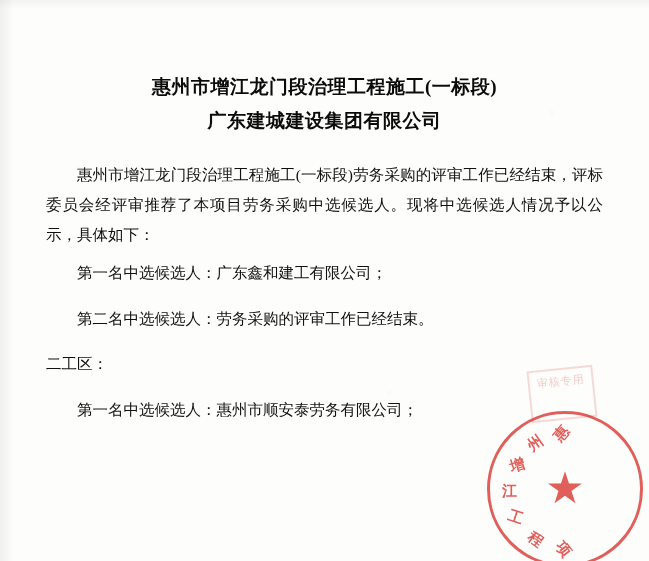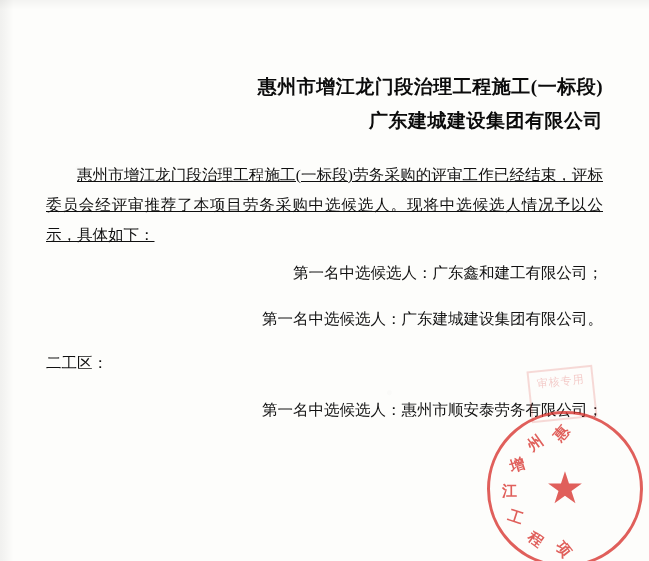--- a/index.html
+++ b/index.html
@@ -38,52 +38,48 @@
   .title-block {
     text-align: center;
     margin-top: 70px;
   }
   .title-line {
     font-size: 19px;
     font-weight: bold;
     letter-spacing: 0.5px;
     line-height: 34px;
     color: #0b0b0b;
-    text-align: right;
   }
   .body-block {
     margin-top: 22px;
   }
   p.para {
     margin: 0;
     font-size: 15.5px;
     line-height: 30px;
     text-align: justify;
     text-justify: inter-ideograph;
     color: #101010;
   }
   p.indent2 {
     text-indent: 2em;
-    text-decoration: underline;
   }
   p.section {
     margin-top: 12px;
     font-size: 15.5px;
     line-height: 30px;
   }
   p.item {
     text-indent: 2em;
     margin-top: 8px;
     font-size: 15.5px;
     line-height: 30px;
-    text-align: right;
   }
   p.gap-md {
     margin-top: 14px;
-    font-family: Liberation Mono, monospace;
   }
 
   
   .seal {
     position: absolute;
     right: 6px;
     bottom: -6px;
     width: 150px;
     height: 150px;
     border: 3px solid #d8342f;
@@ -160,21 +156,21 @@
     <div class="title-block">
       <div class="title-line">惠州市增江龙门段治理工程施工(一标段)</div>
       <div class="title-line">广东建城建设集团有限公司</div>
     </div>
 
     <div class="body-block">
 
       <p class="para indent2">惠州市增江龙门段治理工程施工(一标段)劳务采购的评审工作已经结束，评标委员会经评审推荐了本项目劳务采购中选候选人。现将中选候选人情况予以公示，具体如下：</p>
 
       <p class="item">第一名中选候选人：广东鑫和建工有限公司；</p>
-      <p class="item">第一名中选候选人：广东建城建设集团有限公司。</p>
+      <p class="item">第二名中选候选人：劳务采购的评审工作已经结束。</p>
 
       <p class="section gap-md">二工区：</p>
 
       <p class="item">第一名中选候选人：惠州市顺安泰劳务有限公司；</p>
 
     </div>
   </div>
 
   <div class="stamp-faint">审核专用</div>
 

